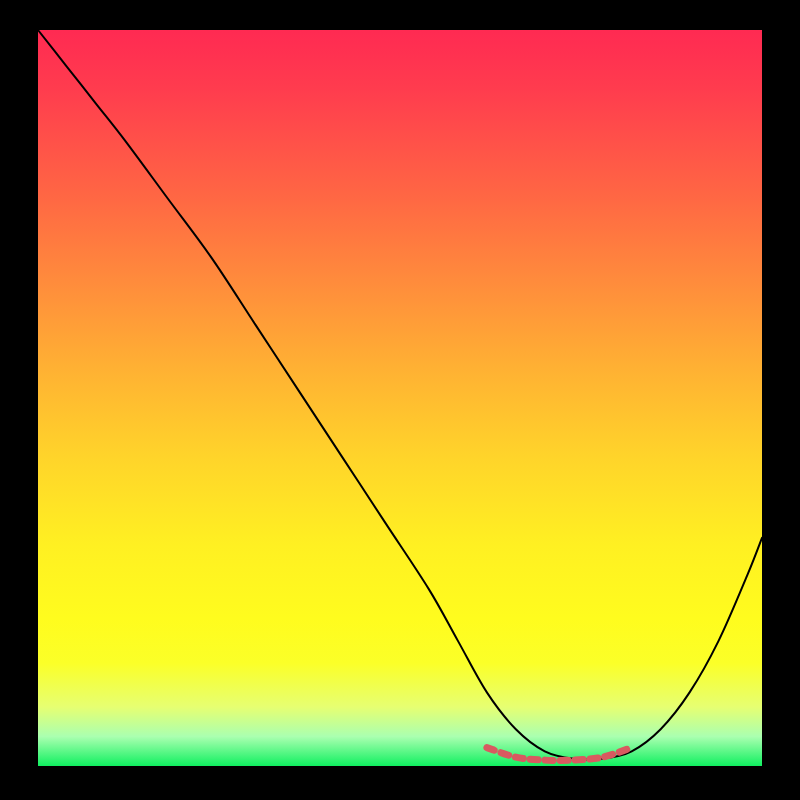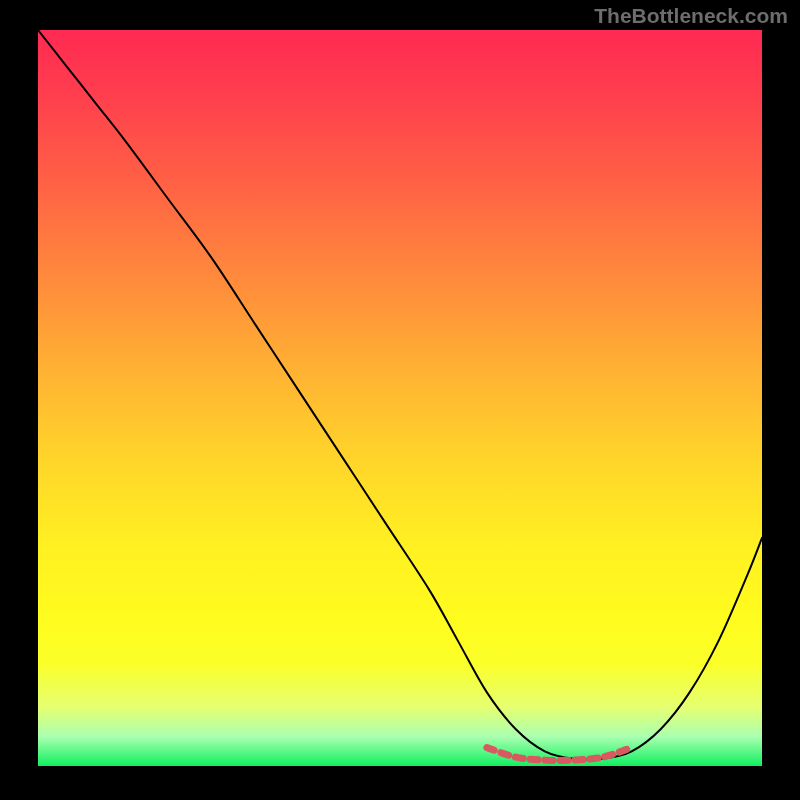--- a/index.html
+++ b/index.html
@@ -61,21 +61,20 @@
     top: 0;
     width: 100%;
     height: 100%;
     overflow: visible;
   }
 </style>
 </head>
 <body>
 
 <div class="container">
-  <div class="watermark">TheBottleneck.com</div>
 
   <div class="plot-area">
     <div class="gradient"></div>
     <svg class="curve-layer" viewBox="0 0 724 736" preserveAspectRatio="none">
       <path id="main-curve" fill="none" stroke="#000000" stroke-width="2" stroke-linecap="round" stroke-linejoin="round" d="M 0.00 0.00 C 4.83 6.13, 19.31 24.53, 28.96 36.80 C 38.61 49.07, 48.27 61.33, 57.92 73.60 C 67.57 85.87, 74.81 94.45, 86.88 110.40 C 98.95 126.35, 115.84 149.65, 130.32 169.28 C 144.80 188.91, 159.28 207.31, 173.76 228.16 C 188.24 249.01, 202.72 272.32, 217.20 294.40 C 231.68 316.48, 246.16 338.56, 260.64 360.64 C 275.12 382.72, 289.60 404.80, 304.08 426.88 C 318.56 448.96, 333.04 471.04, 347.52 493.12 C 362.00 515.20, 378.89 539.73, 390.96 559.36 C 403.03 578.99, 410.27 593.71, 419.92 610.88 C 429.57 628.05, 439.23 647.68, 448.88 662.40 C 458.53 677.12, 468.19 689.39, 477.84 699.20 C 487.49 709.01, 497.15 716.37, 506.80 721.28 C 516.45 726.19, 526.11 727.41, 535.76 728.64 C 545.41 729.87, 555.07 729.87, 564.72 728.64 C 574.37 727.41, 584.03 726.19, 593.68 721.28 C 603.33 716.37, 612.99 709.01, 622.64 699.20 C 632.29 689.39, 641.95 677.12, 651.60 662.40 C 661.25 647.68, 670.91 630.51, 680.56 610.88 C 690.21 591.25, 702.28 561.81, 709.52 544.64 C 716.76 527.47, 721.59 513.97, 724.00 507.84"></path>
       <path id="optimal-marker" fill="none" stroke="#d85a60" stroke-width="7" stroke-linecap="round" stroke-linejoin="round" stroke-dasharray="8 7" d="M 448.88 717.60 C 453.71 719.19, 468.19 725.08, 477.84 727.17 C 487.49 729.25, 497.15 729.62, 506.80 730.11 C 516.45 730.60, 526.11 730.60, 535.76 730.11 C 545.41 729.62, 555.07 729.25, 564.72 727.17 C 574.37 725.08, 588.85 719.19, 593.68 717.60"></path>
     </svg>
   </div>
 </div>
 

